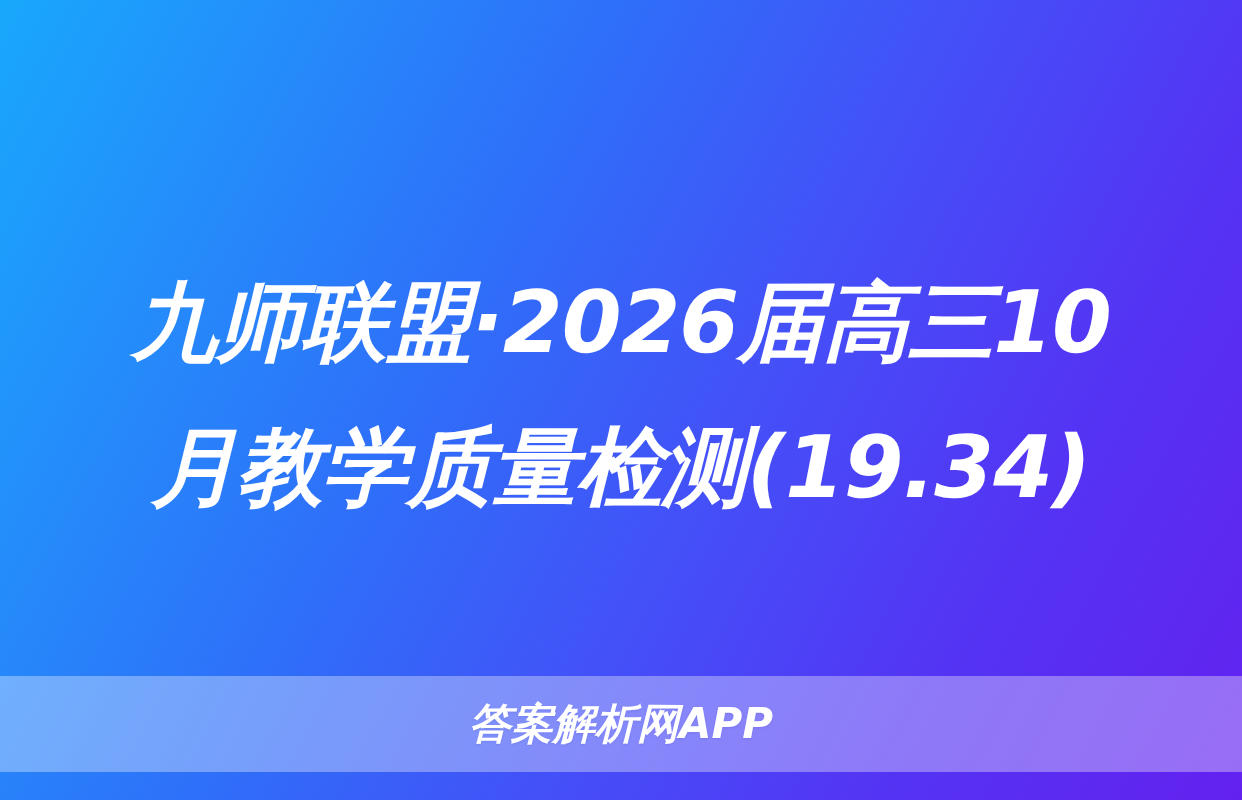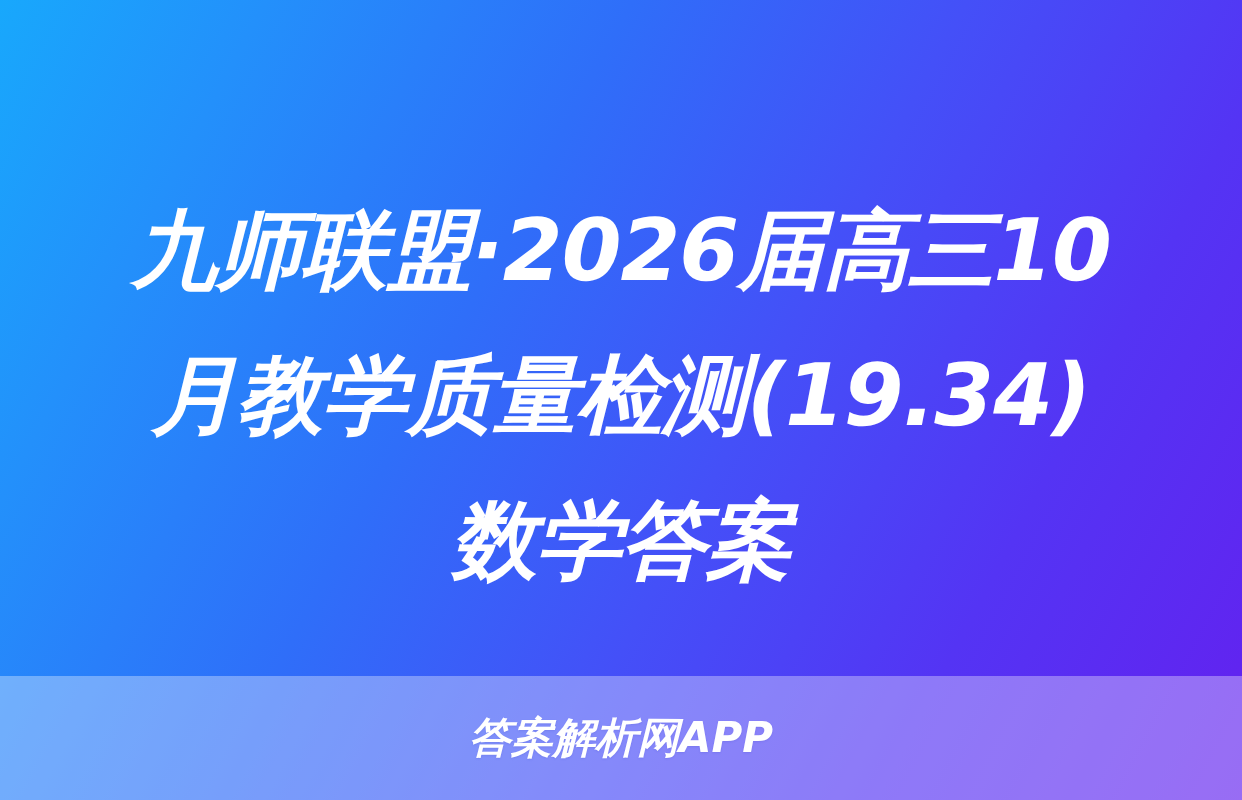--- a/index.html
+++ b/index.html
@@ -55,21 +55,21 @@
     white-space: nowrap;
     text-rendering: geometricPrecision;
   }
 
   
   #footer-band {
     position: absolute;
     left: 0;
     right: 0;
     top: 676px;
-    height: 124px;
+    height: 96px;
     background: rgba(255, 255, 255, 0.34);
     display: flex;
     align-items: center;
     justify-content: center;
   }
 
   #watermark {
     color: #ffffff;
     font-family: "DejaVu Sans", "Liberation Sans", sans-serif;
     font-weight: 700;
@@ -82,20 +82,19 @@
   }
 </style>
 </head>
 <body>
 
 <div id="card">
 
   <div id="headline">
     <span class="headline-line">九师联盟·2026届高三10</span>
     <span class="headline-line">月教学质量检测(19.34)</span>
-    <span class="headline-line">数学答案</span>
   </div>
 
   <div id="footer-band">
     <span id="watermark">答案解析网APP</span>
   </div>
 
 </div>
 
 </body></html>

